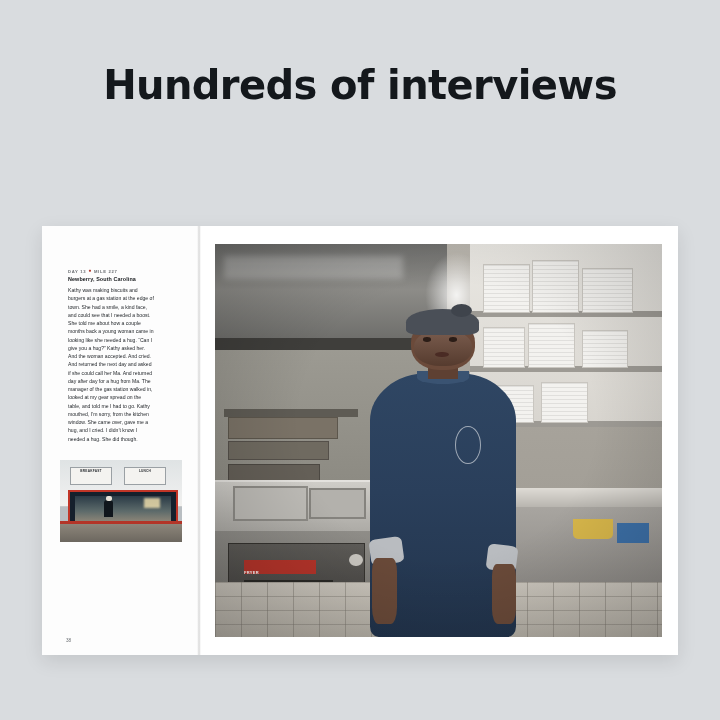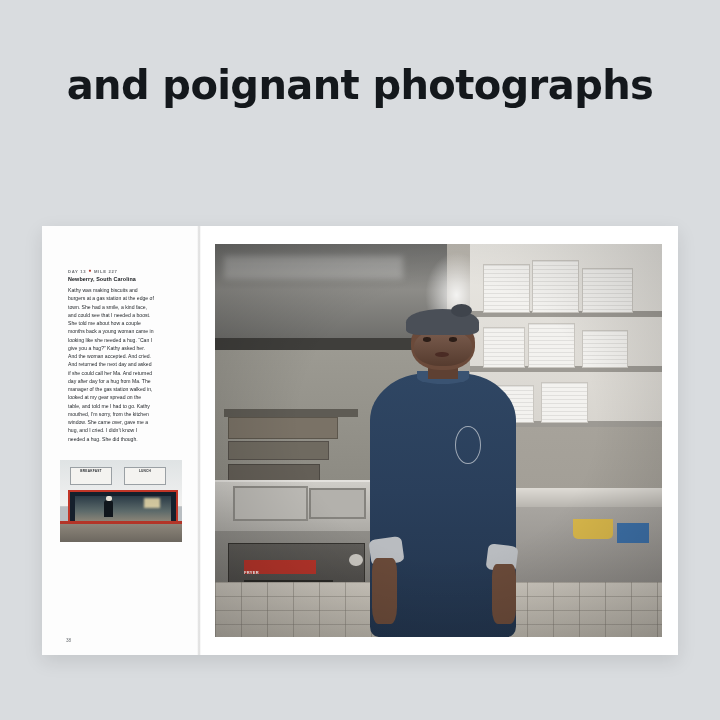--- a/index.html
+++ b/index.html
@@ -375,21 +375,21 @@
     left:0; top:0; width:100%; height:100%;
     background: radial-gradient(ellipse at 52% 45%, rgba(0,0,0,0) 45%, rgba(0,0,0,0.22) 100%);
   }
 </style>
 </head>
 <body>
 
 <div class="page">
 
   <div class="headline">
-    <span class="l2">and poignant photographs</span>
+    <span>Hundreds of interviews</span>
   </div>
 
   <div class="spread">
 
     <div class="page-left">
 
       <div class="kicker">
         <span>DAY 13</span>
         <span class="dot">●</span>
         <span>MILE 227</span>

